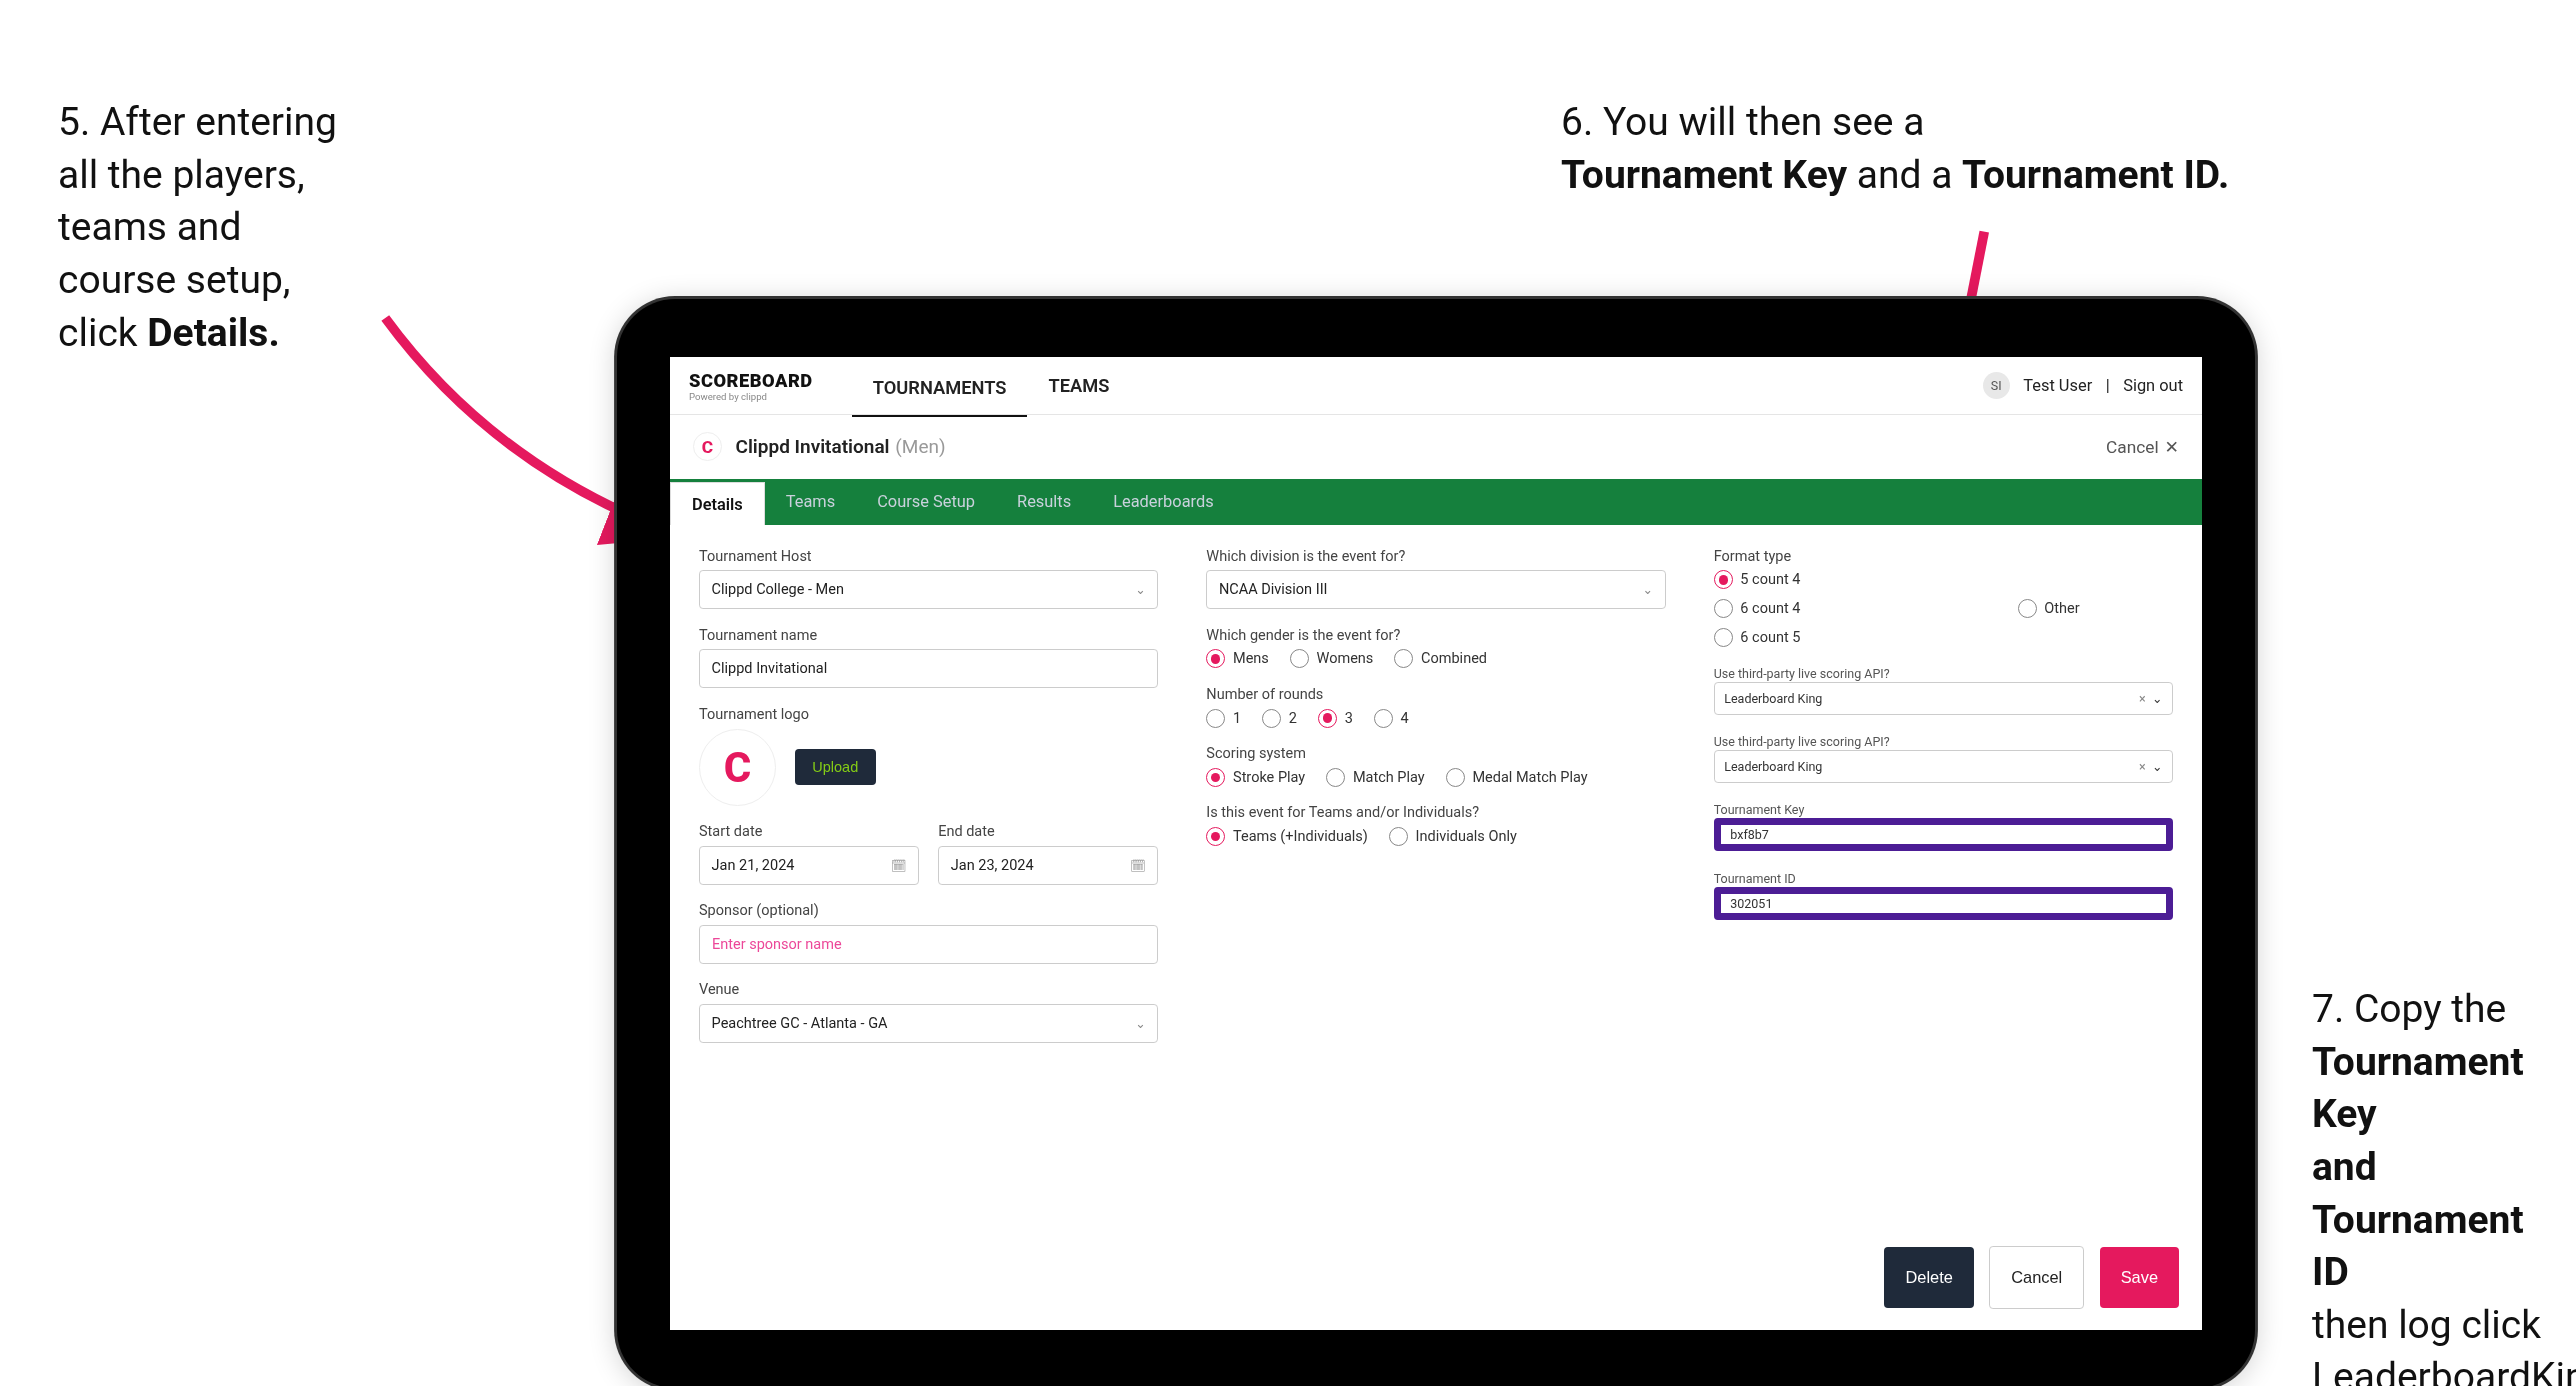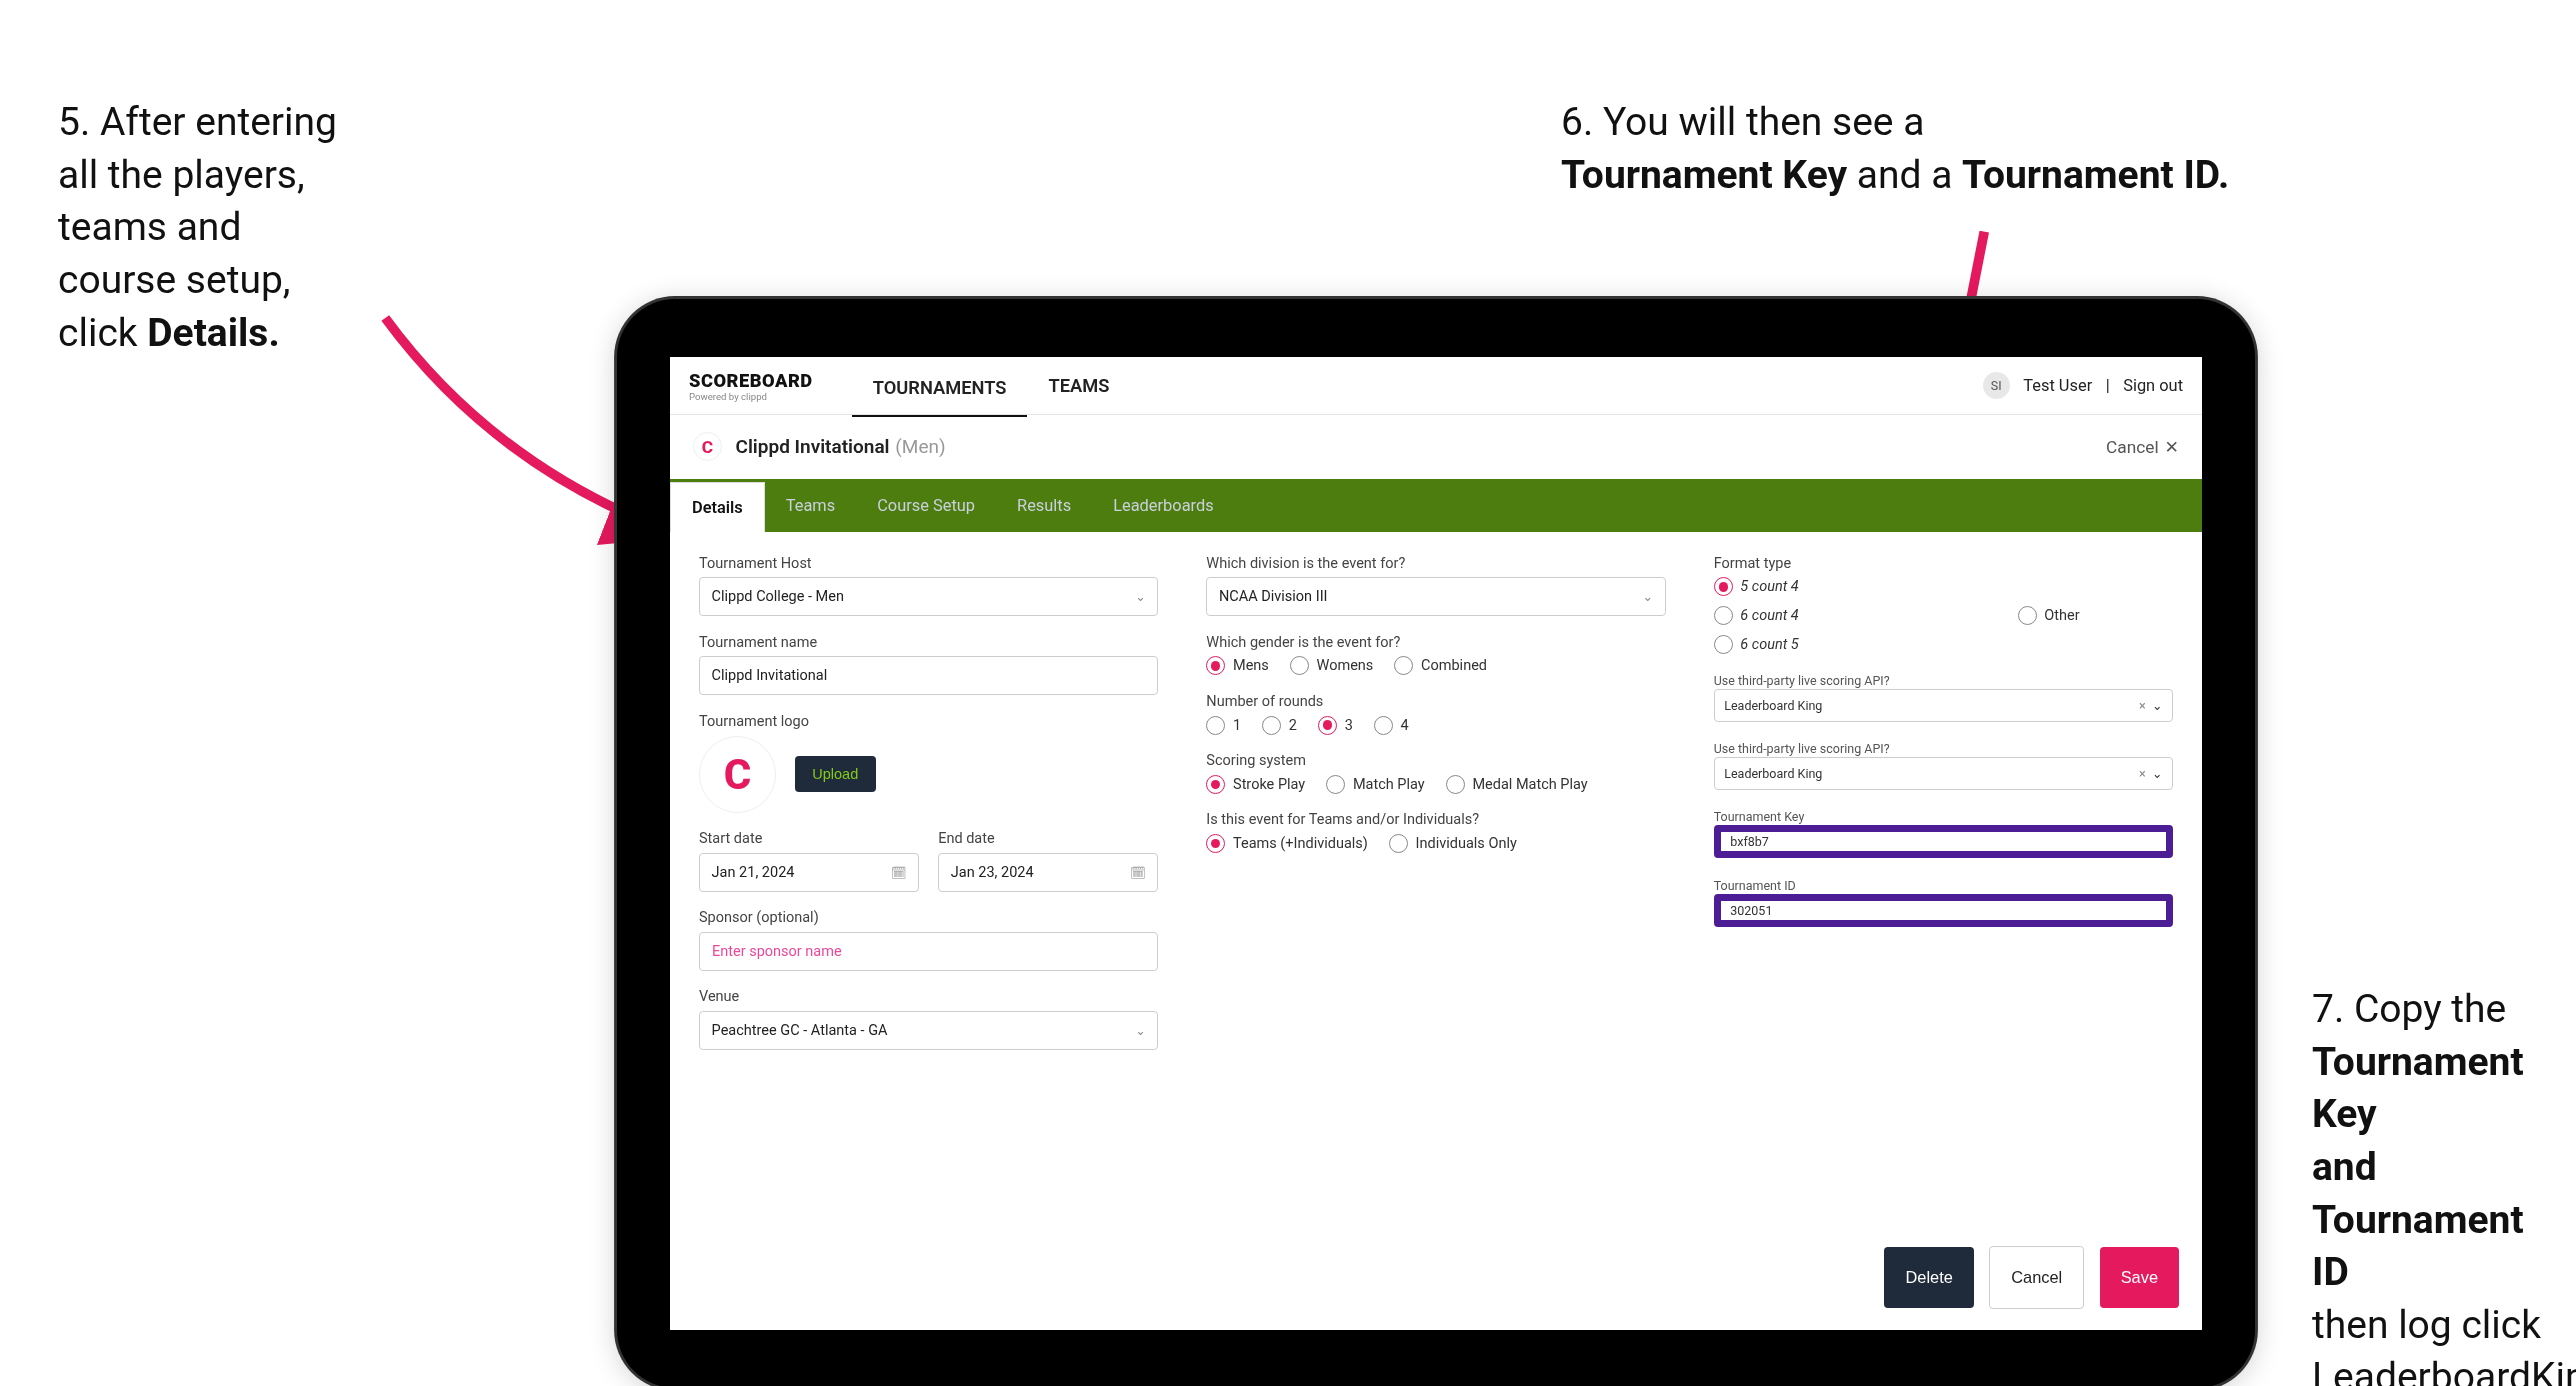--- a/index.html
+++ b/index.html
@@ -68,24 +68,24 @@
   }
   .c-logo {
     width:29px;height:29px;border:1px solid #eee;border-radius:50%;display:flex;align-items:center;justify-content:center;font-weight:800;color:#e5195e;margin-right:13.5px;font-size:17.3px;
   }
   .title-main { font-weight:600;color:#222;margin-right:5.8px;}
   .title-sub { color:#999; }
   .cancel-x { color:#555; font-size:17.3px; display:flex; align-items:center; gap:5.8px;}
 
   
   .tabs-bar {
-    background:#4d7c0f;
+    background:#15803d;
     display:flex;
     padding: 0;
-    height:53px;
+    height:46px;
   }
   .tab {
     color:#c9d1dc;
     font-size:16.4px;
     padding: 0 21px;
     display:flex; align-items:center;
   }
   .tab.active {
     background:#fff;color:#111;font-weight:600;border:1px solid #ddd;border-bottom:none;margin-top:3.9px;
   }
@@ -373,21 +373,21 @@
                 <span>Individuals Only</span>
               </div>
           </div>
         </div>
       </div>
 
       <div class="col">
         <div>
           <label class="fld-label">Format type</label>
           <div class="fmt-row">
-            <div style="display:flex;flex-direction:column;gap:9.6px;font-style:italic;">
+            <div style="display:flex;flex-direction:column;gap:9.6px;">
               <div class="radio">
                   <span class="r sel"></span>
                   <span>5 count 4</span>
                 </div>
               <div class="radio">
                   <span class="r"></span>
                   <span>6 count 4</span>
                 </div>
               <div class="radio">
                   <span class="r"></span>

